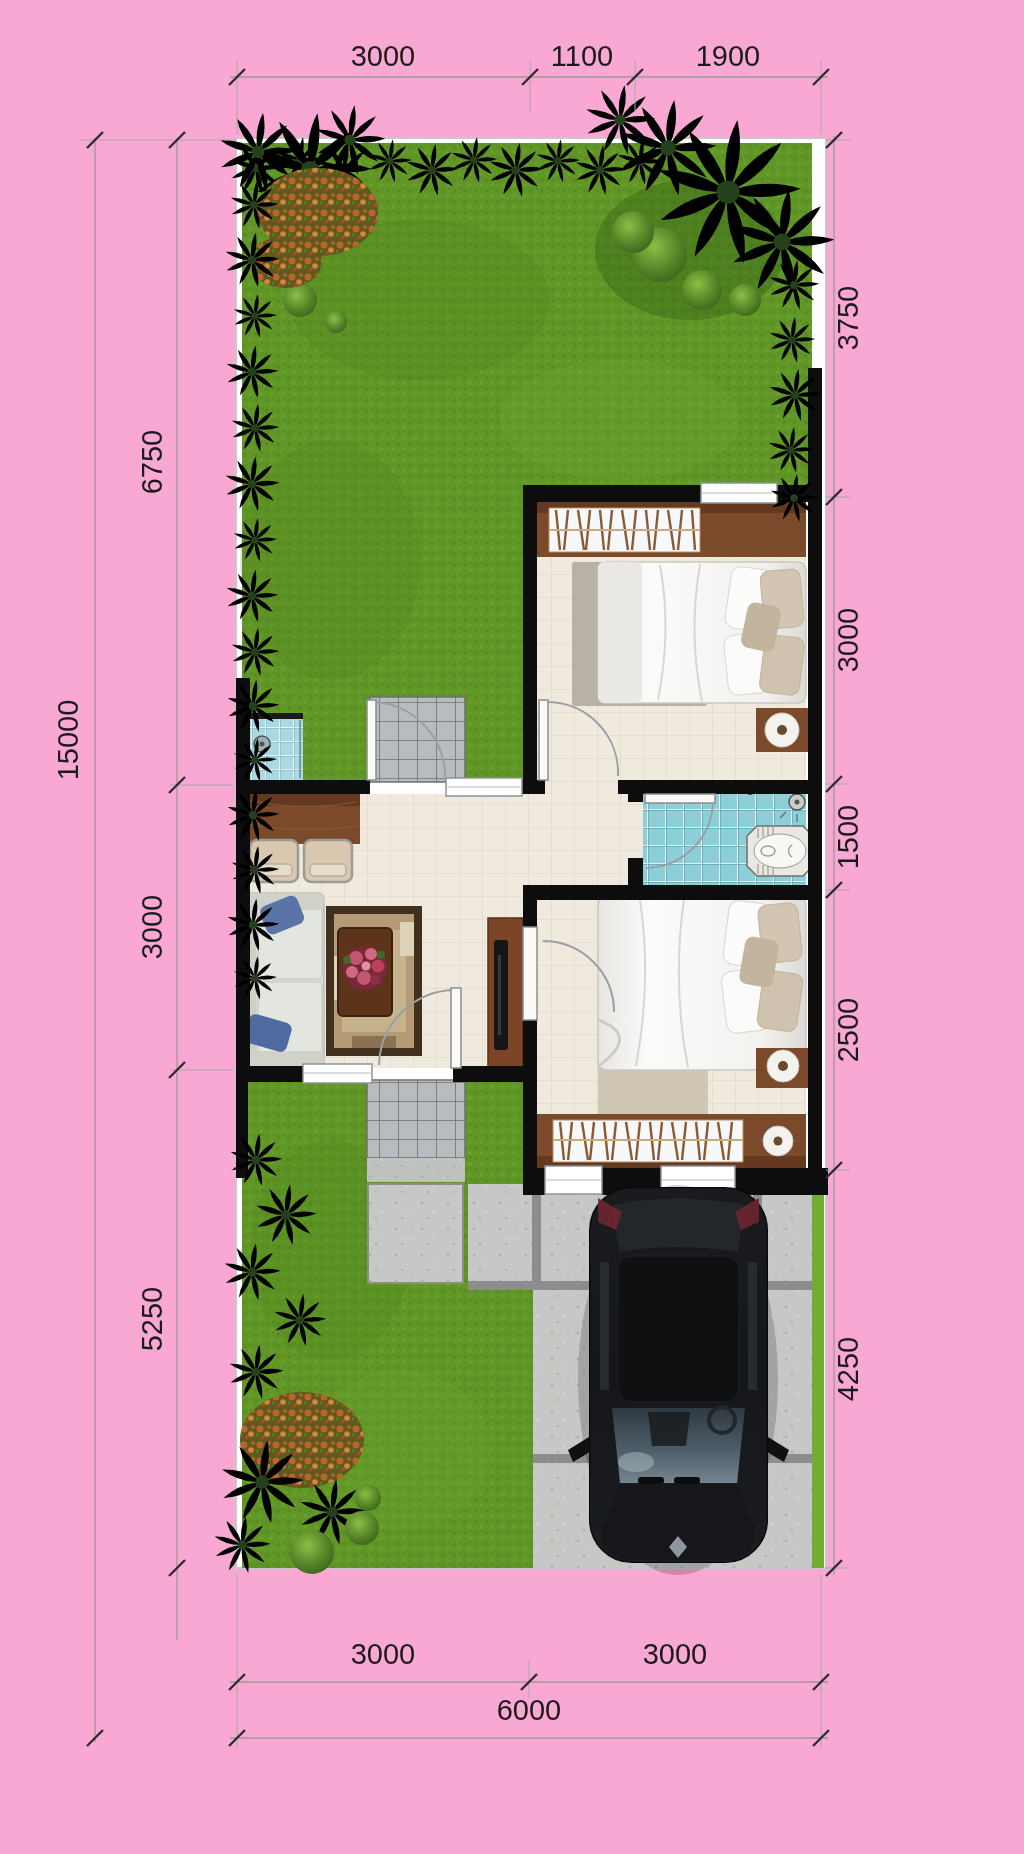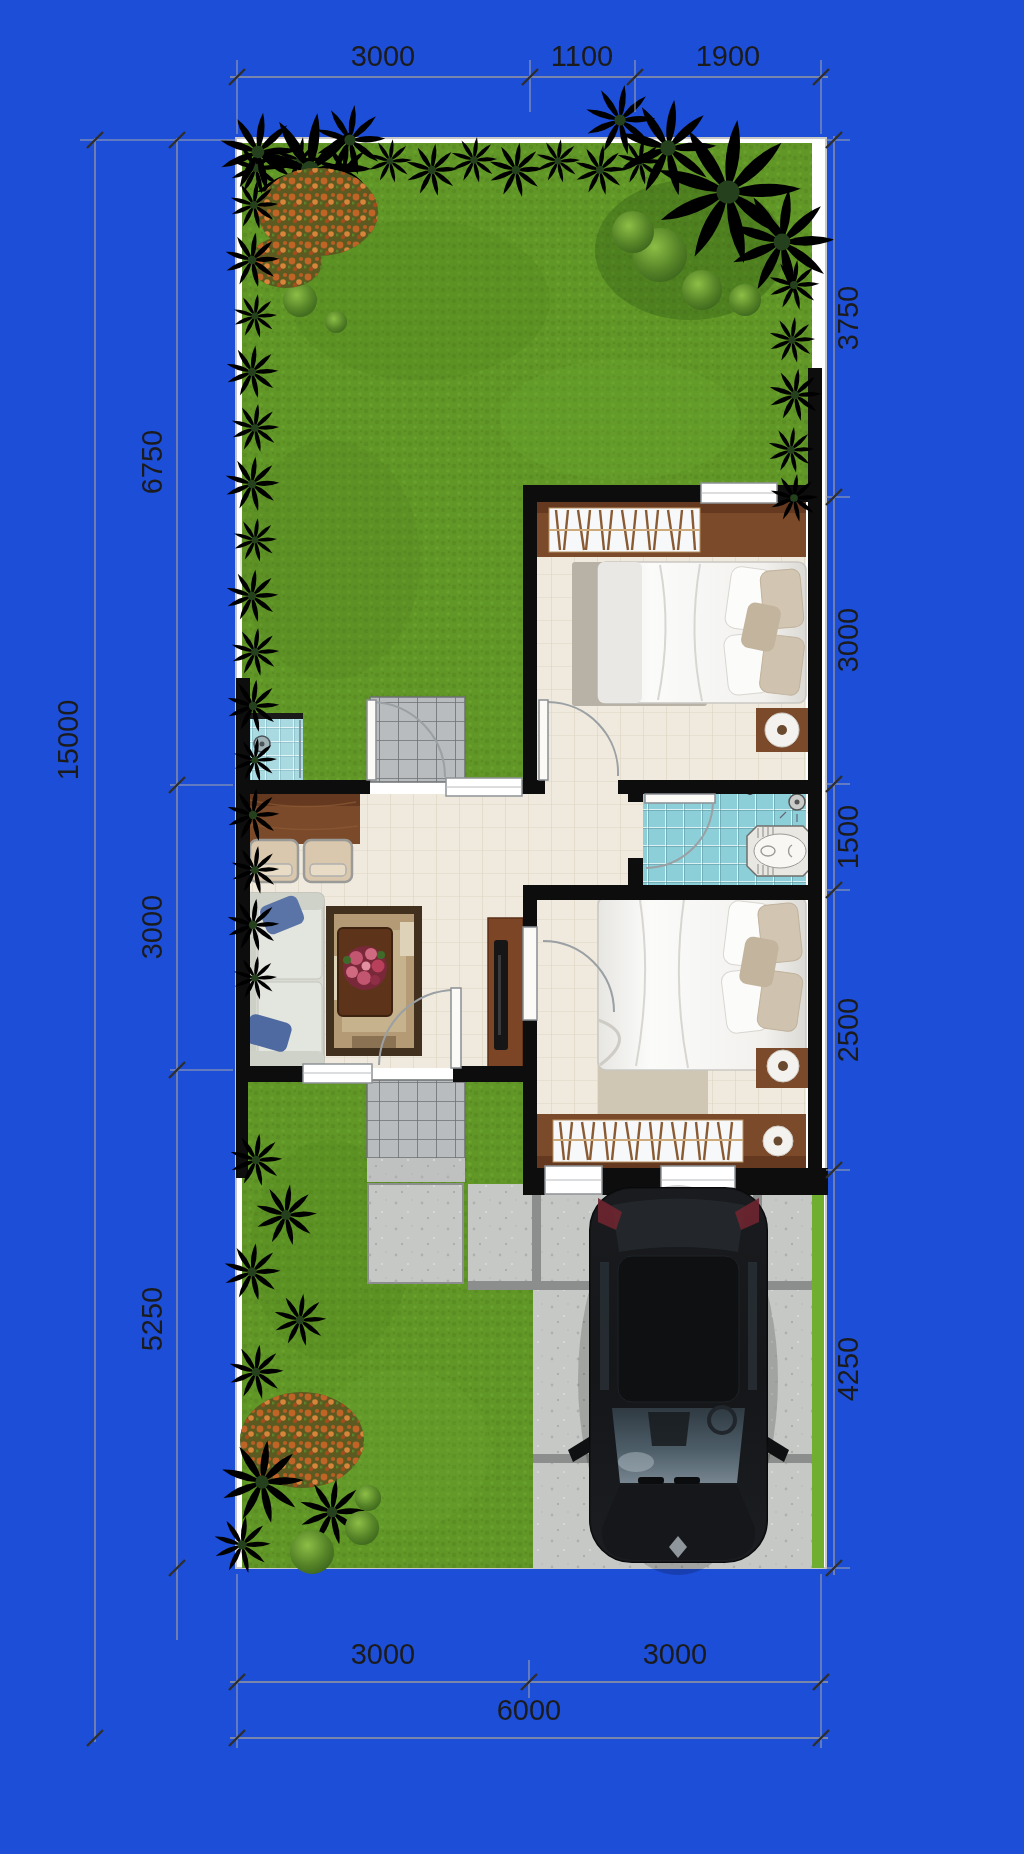--- a/index.html
+++ b/index.html
@@ -1,16 +1,16 @@
 <!DOCTYPE html>
 <html><head>
 <meta charset="utf-8">
 <style>
   html,body{margin:0;padding:0;background:#ffffff;}
-  .page{position:relative;width:1024px;height:1854px;background:#1d4ed8;overflow:hidden;
+  .page{position:relative;width:1024px;height:1854px;background:#f9a8d4;overflow:hidden;
         font-family:"Liberation Sans",sans-serif;}
   svg{display:block;}
   .dim{font-family:"Liberation Sans",sans-serif;font-size:29px;fill:#1b1b1b;text-anchor:middle;}
   .dimline{stroke:#9a9a9a;stroke-width:1.3;fill:none;}
   .ext{stroke:#a8a8a8;stroke-width:1;fill:none;}
   .tick{stroke:#2e2e2e;stroke-width:2.4;fill:none;}
   .wall{fill:#0d0d0d;}
   .win{fill:#ffffff;stroke:#8e9296;stroke-width:1.5;}
   .winline{stroke:#b6babd;stroke-width:1;}
   .doorarc{stroke:#9aa0a3;stroke-width:2;fill:none;}

